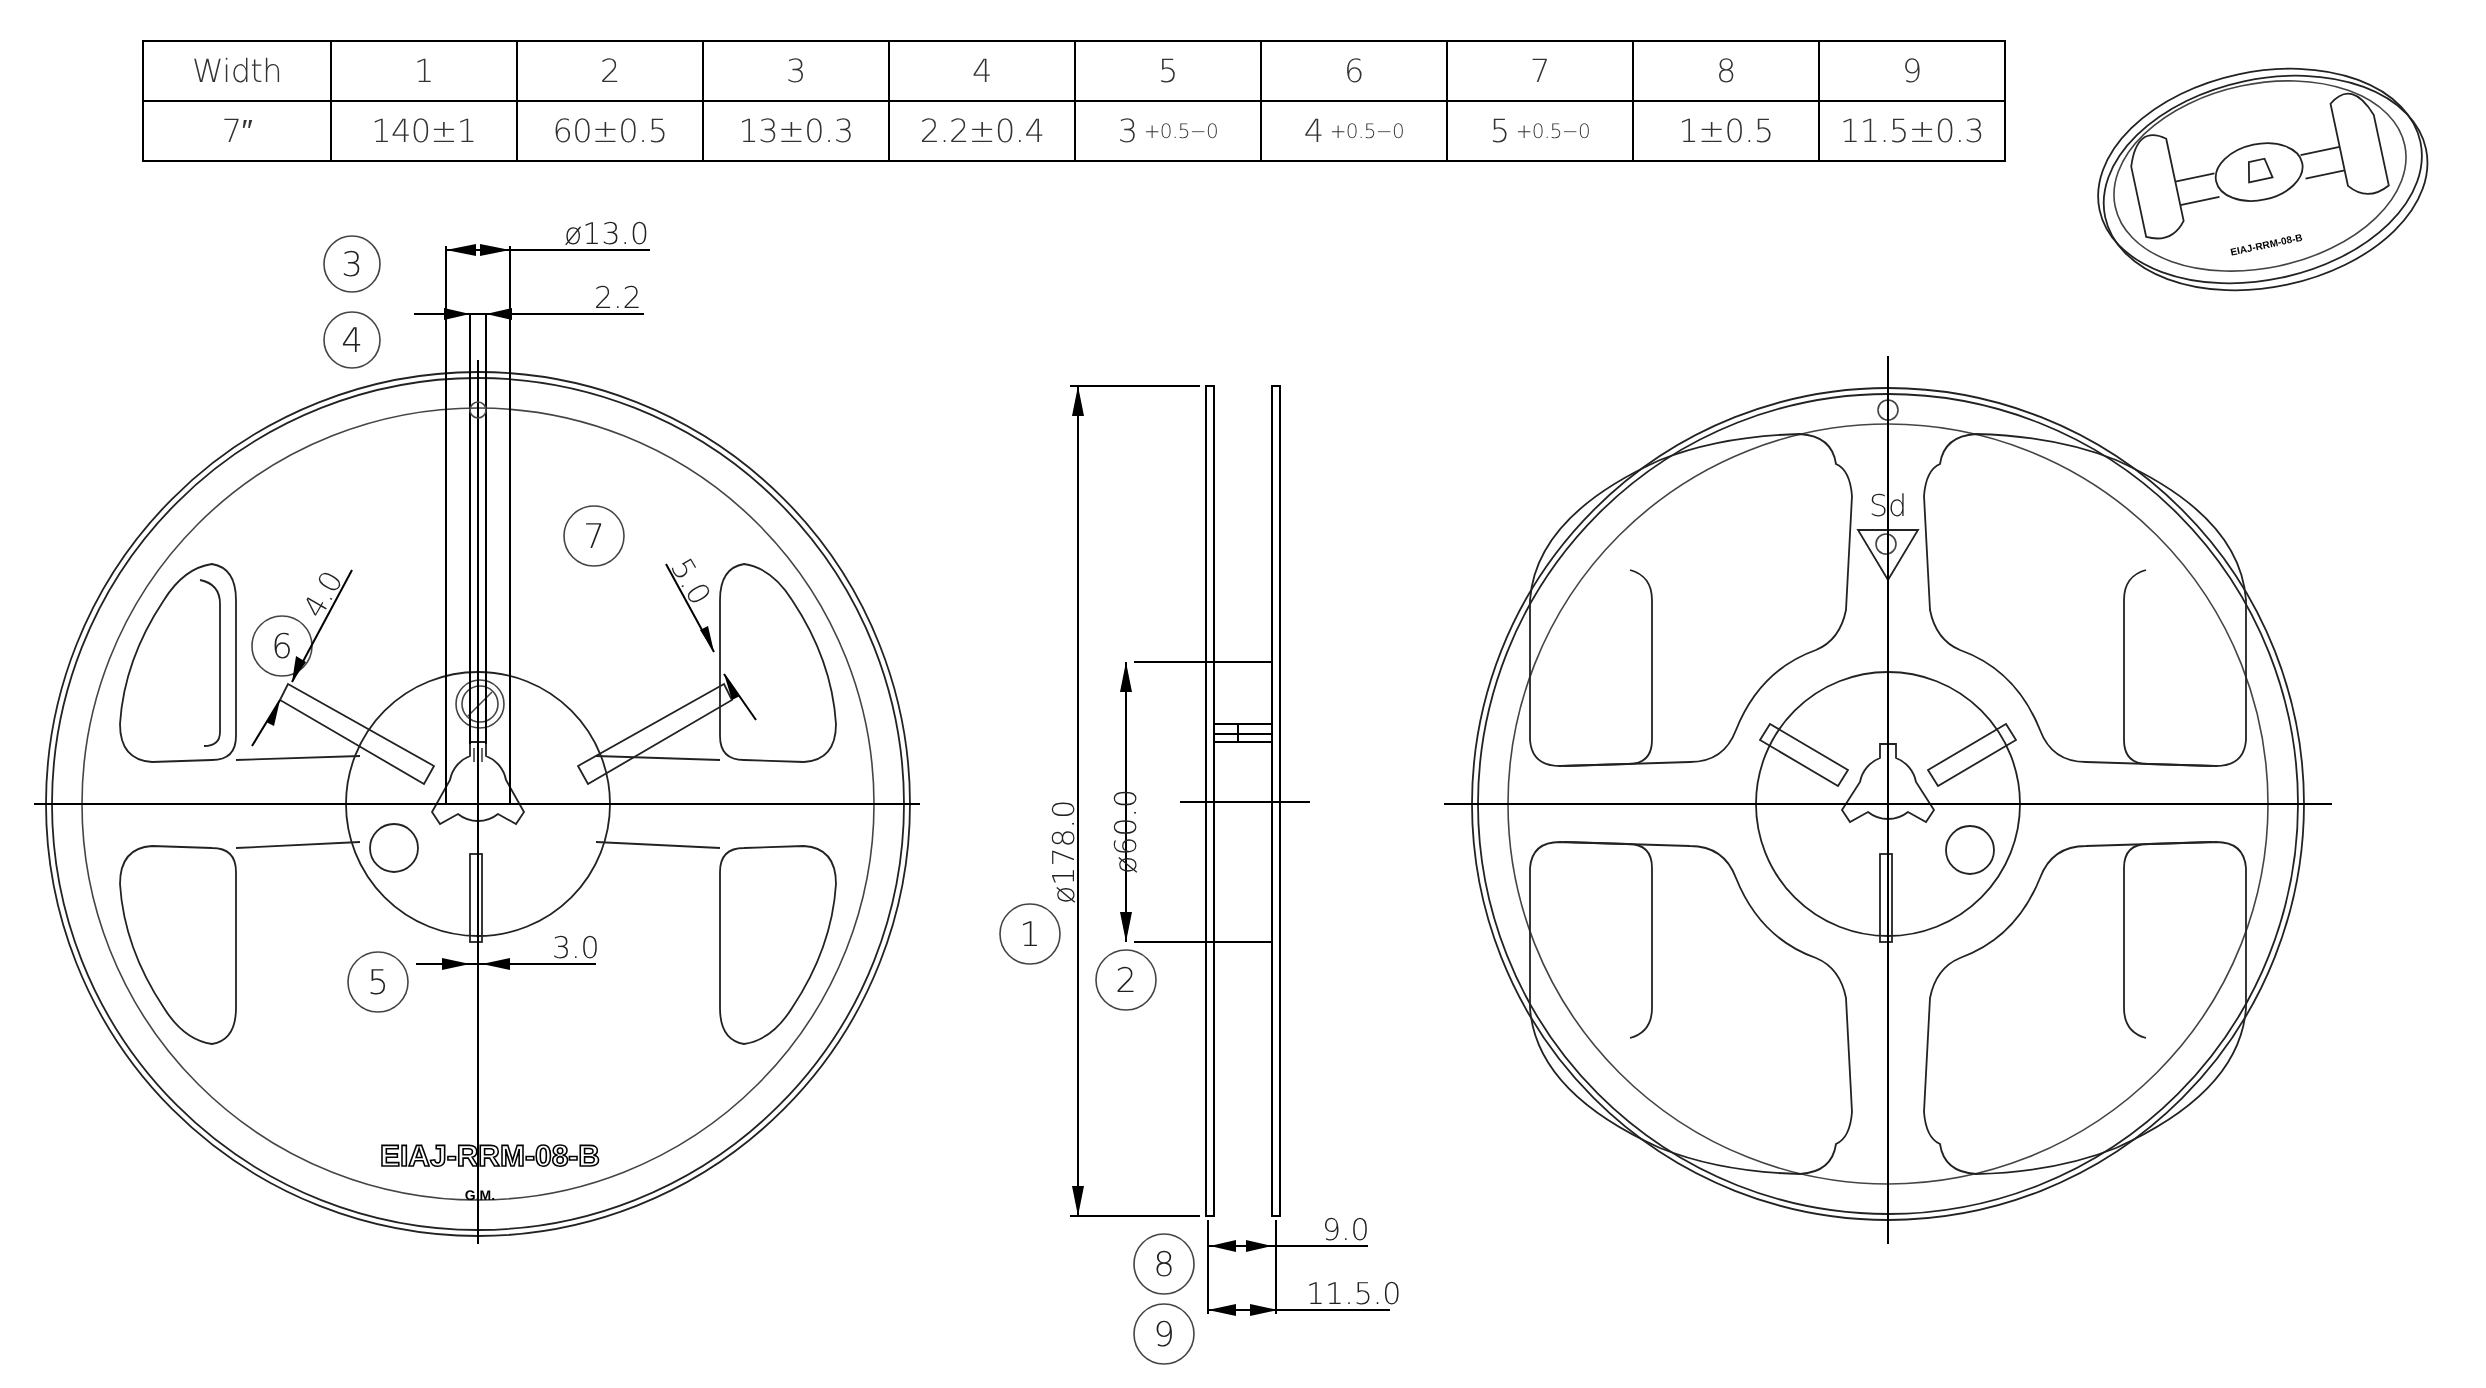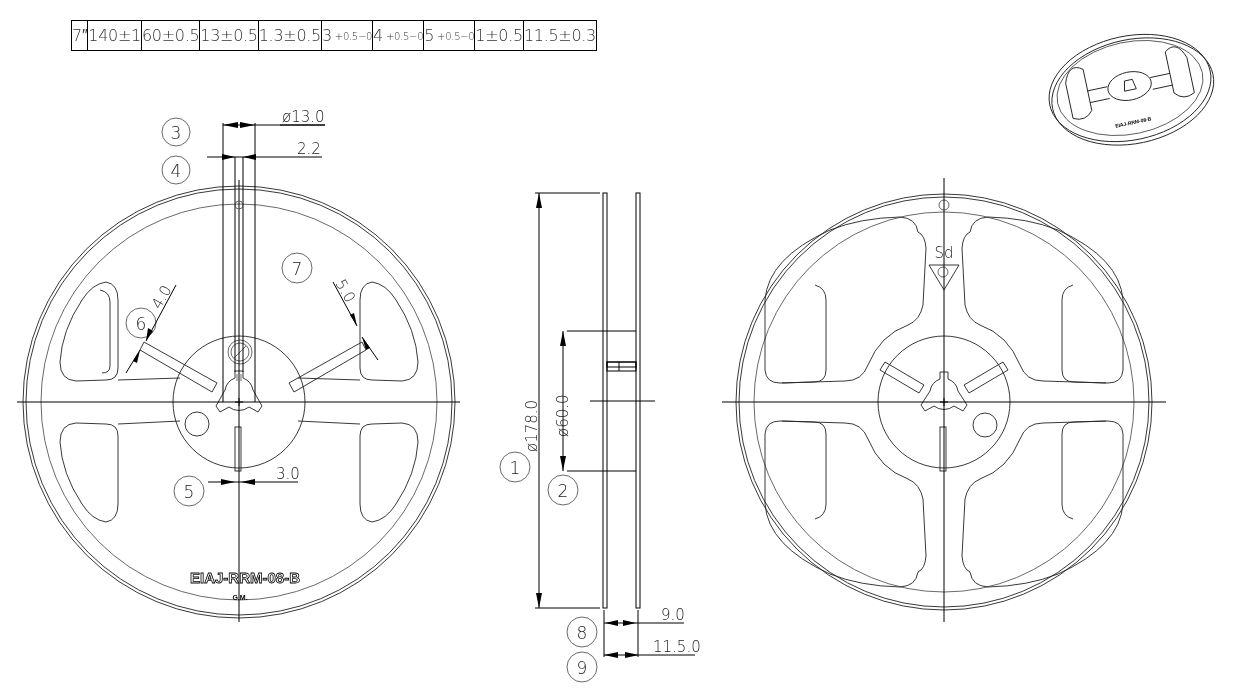--- a/index.html
+++ b/index.html
@@ -15,26 +15,38 @@
   .thin { stroke: #444; fill: none; stroke-width: 0.8; }
   .dimtxt { font-family: "DejaVu Sans", sans-serif; font-size: 15px; fill: #222; font-weight: 200; }
   .bubtxt { font-family: "DejaVu Sans", sans-serif; font-size: 17px; fill: #222; text-anchor: middle; dominant-baseline: central; font-weight: 200; }
   .label-txt { font-family: "Liberation Sans", sans-serif; font-weight: bold; fill: #fff; stroke: #000; stroke-width: 0.8; }
 </style>
 </head>
 <body>
 
 <table id="spec-table">
   <tbody>
+      <tr>
+    <td class="c0">Width</td>
+    <td class="cn">1</td>
+    <td class="cn">2</td>
+    <td class="cn">3</td>
+    <td class="cn">4</td>
+    <td class="cn">5</td>
+    <td class="cn">6</td>
+    <td class="cn">7</td>
+    <td class="cn">8</td>
+    <td class="cn">9</td>
+  </tr>
   <tr>
     <td>7″</td>
     <td>140±1</td>
     <td>60±0.5</td>
-    <td>13±0.5</td>
-    <td>1.3±0.5</td>
+    <td>13±0.3</td>
+    <td>2.2±0.4</td>
     <td>
       <span>3</span><span class="tol">
             <span>+0.5</span>
             <span>−0</span>
           </span>
     </td>
     <td>
       <span>4</span><span class="tol">
             <span>+0.5</span>
             <span>−0</span>

